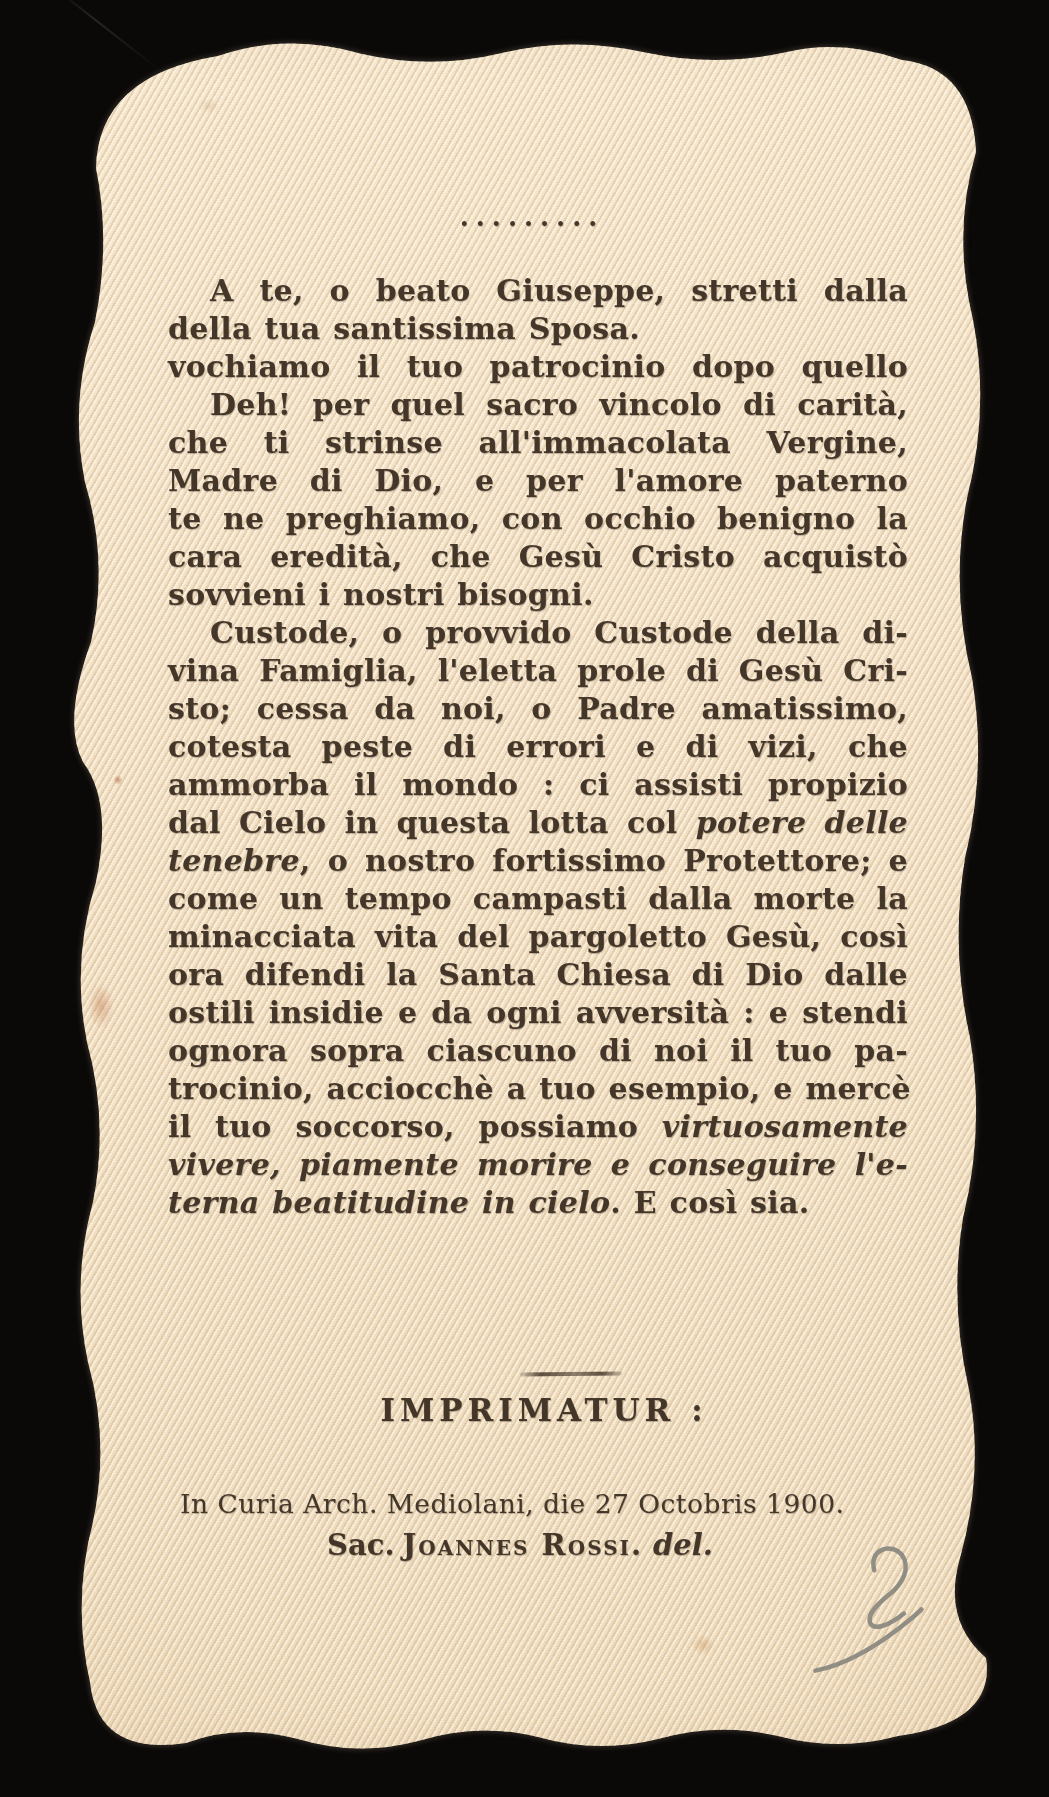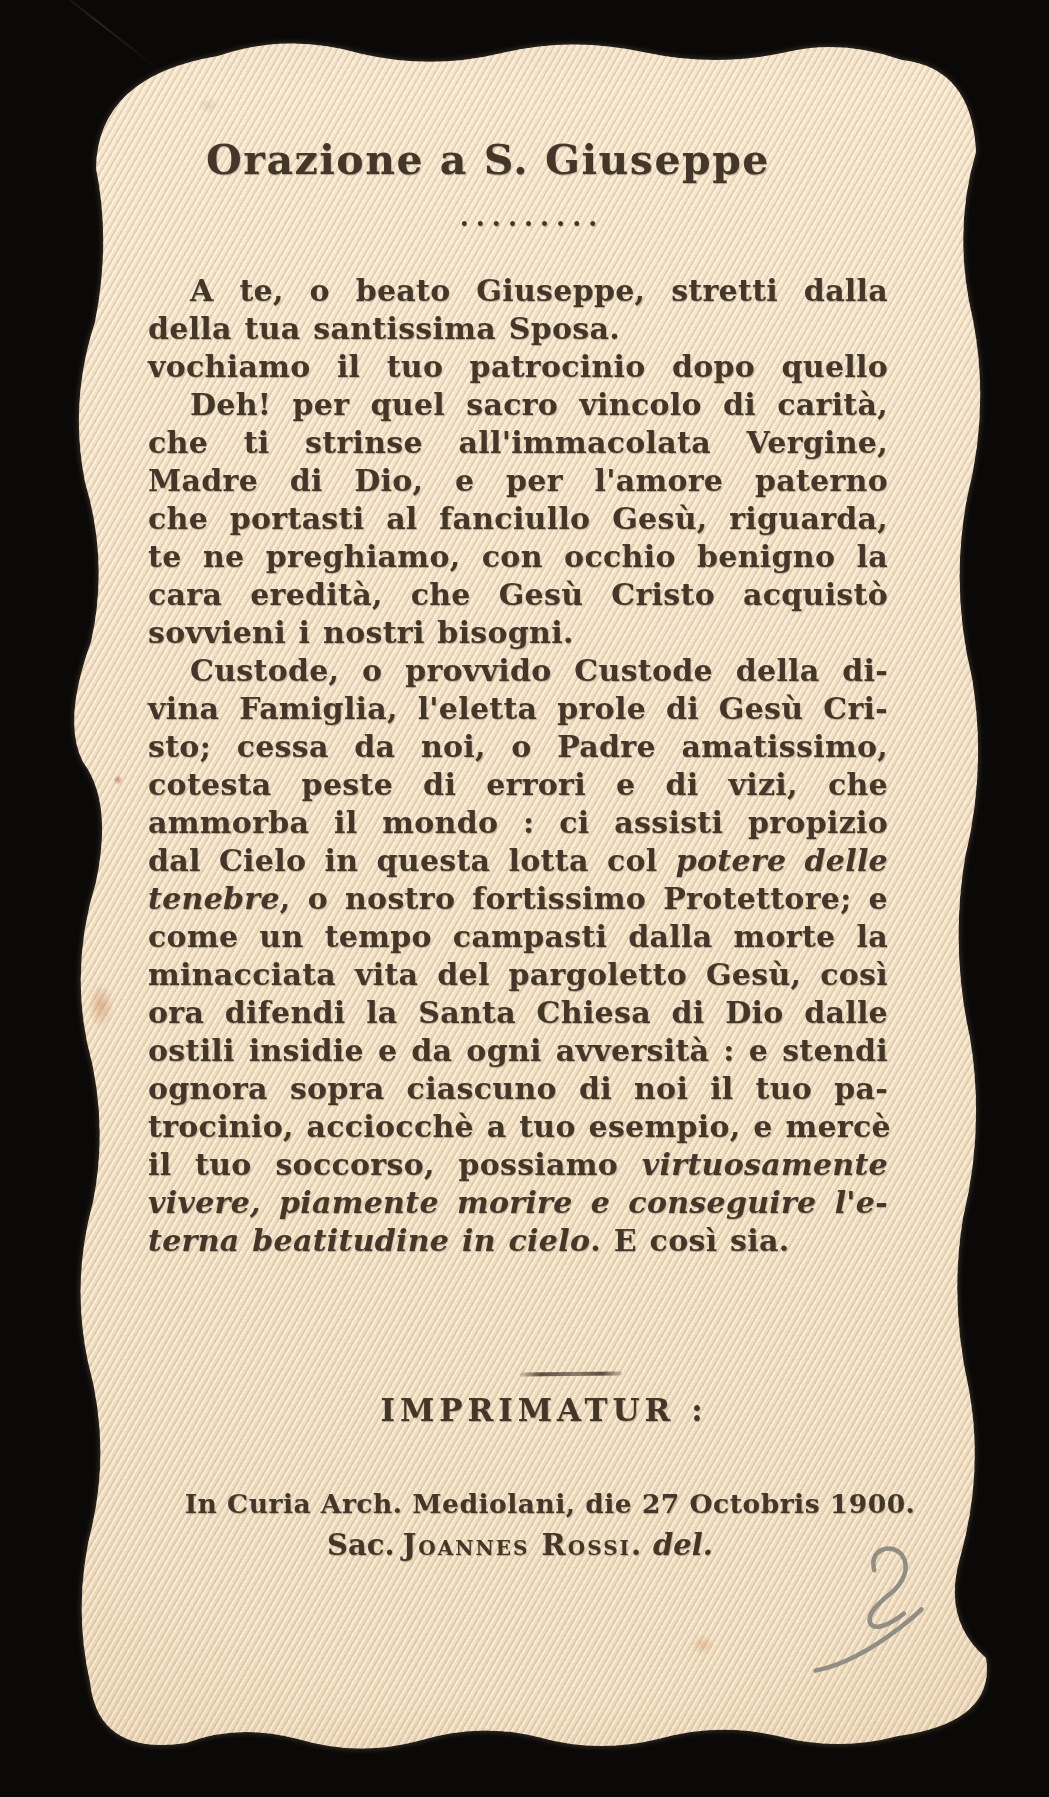--- a/index.html
+++ b/index.html
@@ -41,21 +41,21 @@
   .title {
     position:absolute; left:150px; top:136px; width:740px; margin:0;
     text-align:center; transform:translateX(-32px);
     font-size:41px; font-weight:bold; letter-spacing:1.5px;
   }
   .ornament {
     position:absolute; left:150px; top:202px; width:740px;
     text-align:center; transform:translateX(12px);
     font-size:26px; font-weight:bold; letter-spacing:7px;
   }
-  .body { position:absolute; left:148px; top:272px; width:740px; }
+  .body { position:absolute; left:168px; top:272px; width:740px; }
   .line {
     height:38px; line-height:38px;
     font-size:30px; font-weight:bold; word-spacing:2px; letter-spacing:0.3px;
     text-align:justify; text-align-last:justify; text-justify:inter-word;
     white-space:nowrap; overflow:visible;
   }
   .line.first { text-indent:42px; }
   .line.last  { text-align-last:left; }
   .line .it   { font-style:italic; }
 
@@ -64,22 +64,22 @@
     background:linear-gradient(90deg, rgba(57,44,32,.15), rgba(57,44,32,.8) 20%, rgba(57,44,32,.55) 55%, rgba(57,44,32,.8) 80%, rgba(57,44,32,.2));
     transform:rotate(-0.6deg); border-radius:2px;
   }
   .imp-heading {
     position:absolute; left:150px; top:1392px; width:740px;
     text-align:center; transform:translateX(24px);
     font-size:31px; font-weight:bold; letter-spacing:5px;
   }
   .imp-line1 {
     position:absolute; left:150px; top:1488px; width:740px;
-    text-align:center; transform:translateX(30px);
-    font-size:26.5px; font-weight:bold; letter-spacing:0.5px;
+    transform:translateX(30px);
+    font-size:26.5px; font-weight:normal; letter-spacing:0.5px;
   }
   .imp-line2 {
     position:absolute; left:150px; top:1528px; width:740px;
     text-align:center; font-size:29px; font-weight:bold;
   }
   .imp-line2 .sc { font-variant:small-caps; letter-spacing:2px; margin:0 10px 0 8px;text-align:right; }
   .imp-line2 .it { font-style:italic; }
 
   .pencil {
     position:absolute; left:788px; top:1536px; width:164px; height:150px;
@@ -94,31 +94,29 @@
   <div class="scratch"></div>
 
   <div class="card-wrap">
     <div class="card">
 
       <div class="stain s1"></div>
       <div class="stain s2"></div>
       <div class="stain s3"></div>
       <div class="stain s4"></div>
 
-      <h1 class="title ink">Orazione a S. Giuseppe</h1>
       <div class="ornament ink">.........</div>
 
       <div class="body ink">
           <div class="line first"><span>A te, o beato Giuseppe, stretti dalla</span></div>
           <div class="line last"><span>della tua santissima Sposa.</span></div>
           <div class="line"><span>vochiamo il tuo patrocinio dopo quello</span></div>
           <div class="line first"><span>Deh! per quel sacro vincolo di carità,</span></div>
           <div class="line"><span>che ti strinse all'immacolata Vergine,</span></div>
           <div class="line"><span>Madre di Dio, e per l'amore paterno</span></div>
-          <div class="line"><span>che portasti al fanciullo Gesù, riguarda,</span></div>
           <div class="line"><span>te ne preghiamo, con occhio benigno la</span></div>
           <div class="line"><span>cara eredità, che Gesù Cristo acquistò</span></div>
           <div class="line last"><span>sovvieni i nostri bisogni.</span></div>
           <div class="line first"><span>Custode, o provvido Custode della di-</span></div>
           <div class="line"><span>vina Famiglia, l'eletta prole di Gesù Cri-</span></div>
           <div class="line"><span>sto; cessa da noi, o Padre amatissimo,</span></div>
           <div class="line"><span>cotesta peste di errori e di vizi, che</span></div>
           <div class="line"><span>ammorba il mondo : ci assisti propizio</span></div>
           <div class="line"><span>dal Cielo in questa lotta col </span><span class="it">potere delle</span></div>
           <div class="line"><span class="it">tenebre</span><span>, o nostro fortissimo Protettore; e</span></div>

